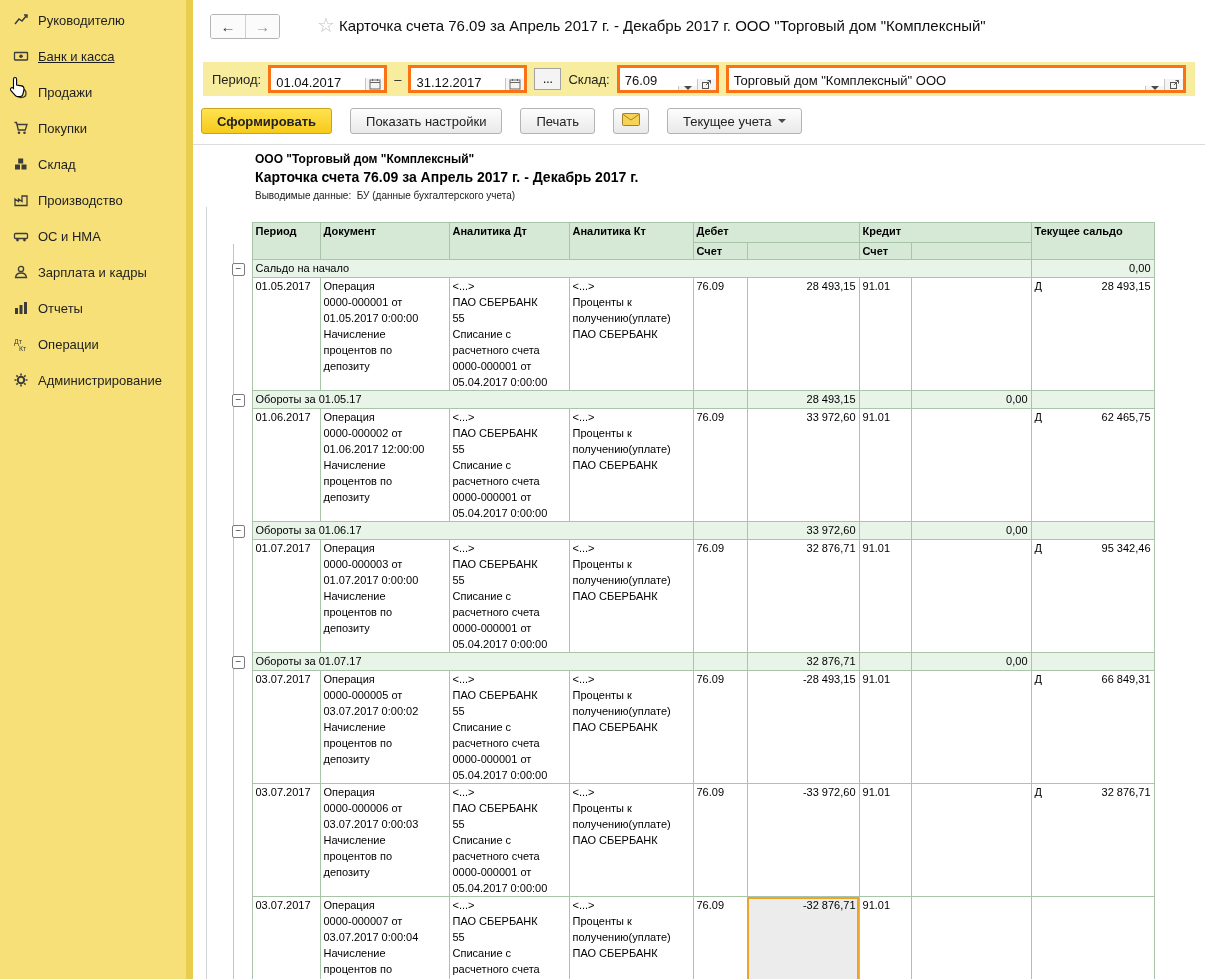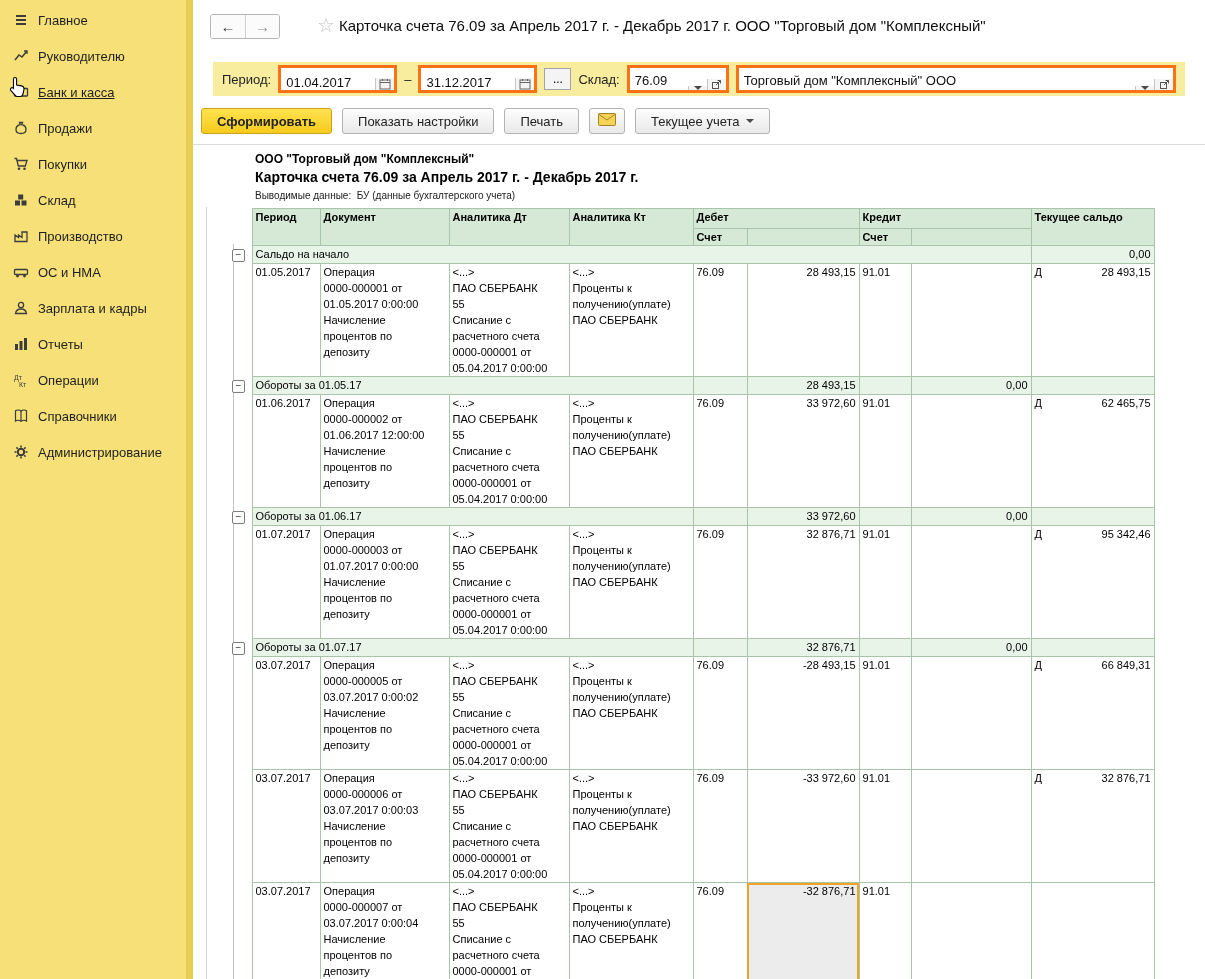--- a/index.html
+++ b/index.html
@@ -18,45 +18,45 @@
   .main{flex:1;display:flex;flex-direction:column;min-width:0;background:#fff}
 
   .topbar{height:62px;position:relative;flex:none}
   .navpair{position:absolute;left:17px;top:14px;display:flex;border:1px solid #b4b4b4;border-radius:3px;overflow:hidden;background:#fbfbfb}
   .navbtn{width:34px;height:23px;border:none;background:#fbfbfb;font-size:15px;line-height:21px;cursor:pointer;padding:0}
   .navbtn+.navbtn{border-left:1px solid #cfcfcf}
   .back-ic{color:#3a3a3a}.fwd-ic{color:#8f8f8f}
   .star{position:absolute;left:118px;top:12px;font-size:20px;color:#c3c3c3;background:none;border:none;cursor:pointer}
   .wtitle{position:absolute;left:146px;top:17px;font-size:15px;color:#0d0d0d;white-space:nowrap}
 
-  .filterbar{margin:0 20px;height:34px;flex:none;background:#f8ec9e;display:flex;align-items:center;gap:7px;padding:0 9px;font-size:13px;color:#222}
+  .filterbar{margin:0 10px;height:34px;flex:none;background:#f8ec9e;display:flex;align-items:center;gap:7px;padding:0 9px;font-size:13px;color:#222}
   .flabel{white-space:nowrap}
   .field{display:flex;align-items:flex-end;height:22px;border:3px solid #f97316;background:#fff}
   .field input{border:none;outline:none;padding:0 5px;font-size:13px;font-family:"Liberation Sans",sans-serif;width:84px;color:#111;background:#fff}
   .mini-btn{width:19px;border:none;border-left:1px solid #c6c6c6;background:#f4f4f4;display:inline-flex;align-items:center;justify-content:center;cursor:pointer;padding:0}
   .caret{width:0;height:0;border-left:4px solid transparent;border-right:4px solid transparent;border-top:4px solid #4a4a4a;display:inline-block}
   .dots-btn{height:22px;width:27px;border:1px solid #a3a3a3;background:#f4f4f4;font-size:12px;line-height:12px;cursor:pointer}
   .combo-val{padding:2px 5px;white-space:nowrap;overflow:hidden;font-size:13px;color:#111}
   .acct .combo-val{width:48px}
   .org{flex:1;min-width:0}
   .org .combo-val{flex:1}
 
-  .toolbar{margin:12px 8px 10px;flex:none;display:flex;align-items:center;gap:10px}
+  .toolbar{margin:12px 8px 10px;flex:none;display:flex;align-items:center;gap:18px}
   .tbtn{height:26px;padding:0 15px;border:1px solid #b3b3b3;border-radius:3px;background:linear-gradient(#fdfdfd,#e9e9e9);font-size:13px;color:#222;cursor:pointer;display:inline-flex;align-items:center;gap:6px;font-family:"Liberation Sans",sans-serif}
   .tbtn.primary{background:linear-gradient(#ffe24f,#f7ca1d);border-color:#c9a21e;font-weight:bold}
   .tbtn.iconic{padding:0 8px}
 
   
   .report{flex:1;position:relative;overflow:hidden;border-top:1px solid #dcdcdc}
   .vline1{position:absolute;left:13px;top:62px;bottom:0;width:1px;background:#d2d2d2}
   .vline2{position:absolute;left:40px;top:99px;bottom:0;width:1px;background:#c4c4c4}
   .rhead{padding:6px 0 0 62px}
   .rcompany{font-size:12px;font-weight:bold;line-height:16px;color:#000}
   .rtitle{font-size:14px;font-weight:bold;line-height:20px;color:#000}
-  .rnote{font-size:10px;line-height:14px;margin:2px 0 5px;color:#1a1a1a;white-space:pre}
+  .rnote{font-size:10px;line-height:14px;margin:2px 0 19px;color:#1a1a1a;white-space:pre}
 
   table.rep{margin-left:7px;border-collapse:collapse;table-layout:fixed;width:954px;position:relative;z-index:2}
   table.rep th,table.rep td{border:1px solid #a9c4a9;padding:0 3px;font-size:11px;line-height:16px;vertical-align:top;overflow:hidden;color:#000}
   table.rep thead th{background:#d6e8d6;font-weight:bold;text-align:left}
   table.rep thead tr:first-child{height:20px}
   table.rep thead tr:nth-child(2){height:17px}
   .center{text-align:center}
   td.gut,th.gut{border:none !important;background:transparent !important;padding:0}
   td.mid{vertical-align:middle}
   tbody td{background:#fff}
@@ -71,28 +71,20 @@
 </style>
 </head>
 <body>
 
 <div class="app">
 
   <div class="sidebar">
     <div class="nav-item">
       <span class="nav-ico">
           <svg width="16" height="16" viewBox="0 0 16 16">
-            <path d="M3 4h10M3 8h10M3 12h10" stroke="#3c3c3c" stroke-width="2"></path>
-          </svg>
-        </span>
-      <span class="nav-label">Главное</span>
-    </div>
-    <div class="nav-item">
-      <span class="nav-ico">
-          <svg width="16" height="16" viewBox="0 0 16 16">
             <path d="M2 12l4-5 3 2 5-6" stroke="#3c3c3c" stroke-width="1.5" fill="none"></path>
             <path d="M11 3h3v3" stroke="#3c3c3c" stroke-width="1.3" fill="none"></path>
           </svg>
         </span>
       <span class="nav-label">Руководителю</span>
     </div>
     <div class="nav-item active">
       <span class="nav-ico">
           <svg width="16" height="16" viewBox="0 0 16 16">
             <rect x="1.5" y="4.5" width="13" height="7.5" rx=".5" fill="none" stroke="#3c3c3c" stroke-width="1.3"></rect>
@@ -167,29 +159,20 @@
       <span class="nav-label">Отчеты</span>
     </div>
     <div class="nav-item">
       <span class="nav-ico">
           <svg width="16" height="16" viewBox="0 0 16 16">
             <text x="1" y="7.5" font-size="7" fill="#3c3c3c">Дт</text>
             <text x="6" y="14.5" font-size="7" fill="#3c3c3c">Кт</text>
           </svg>
         </span>
       <span class="nav-label">Операции</span>
-    </div>
-    <div class="nav-item">
-      <span class="nav-ico">
-          <svg width="16" height="16" viewBox="0 0 16 16">
-            <path d="M8 3C6.5 1.8 3.8 1.8 2.5 2.8V13c1.3-1 4-1 5.5.2 1.5-1.2 4.2-1.2 5.5-.2V2.8C12.2 1.8 9.5 1.8 8 3z" fill="none" stroke="#3c3c3c" stroke-width="1.2"></path>
-            <path d="M8 3v10.2" stroke="#3c3c3c" stroke-width="1.2"></path>
-          </svg>
-        </span>
-      <span class="nav-label">Справочники</span>
     </div>
     <div class="nav-item">
       <span class="nav-ico">
           <svg width="16" height="16" viewBox="0 0 16 16">
             <circle cx="8" cy="8" r="3.2" fill="none" stroke="#3c3c3c" stroke-width="2"></circle>
             <path d="M8 1.5v2M8 12.5v2M1.5 8h2M12.5 8h2M3.4 3.4l1.4 1.4M11.2 11.2l1.4 1.4M12.6 3.4l-1.4 1.4M4.8 11.2l-1.4 1.4" stroke="#3c3c3c" stroke-width="1.6"></path>
           </svg>
         </span>
       <span class="nav-label">Администрирование</span>
     </div>

